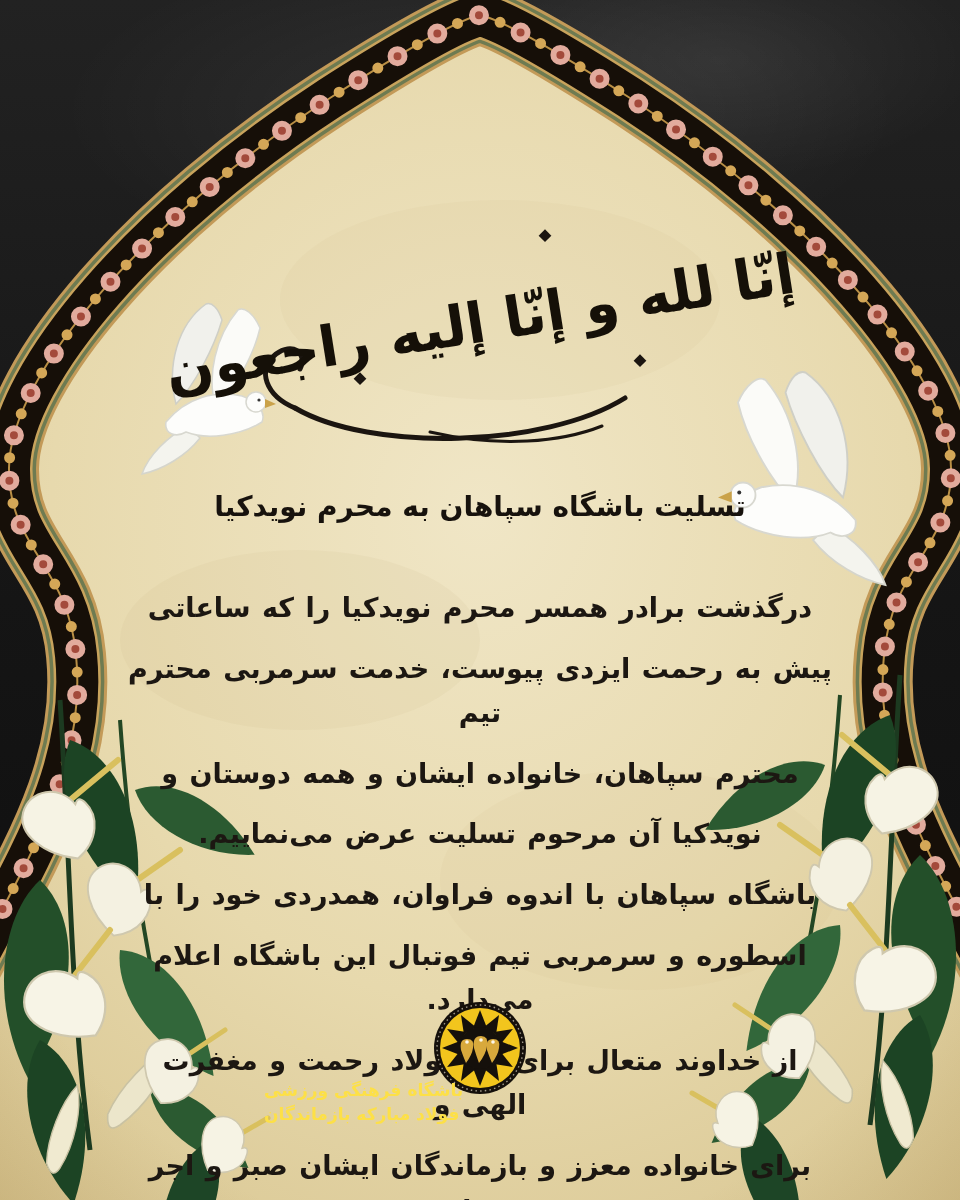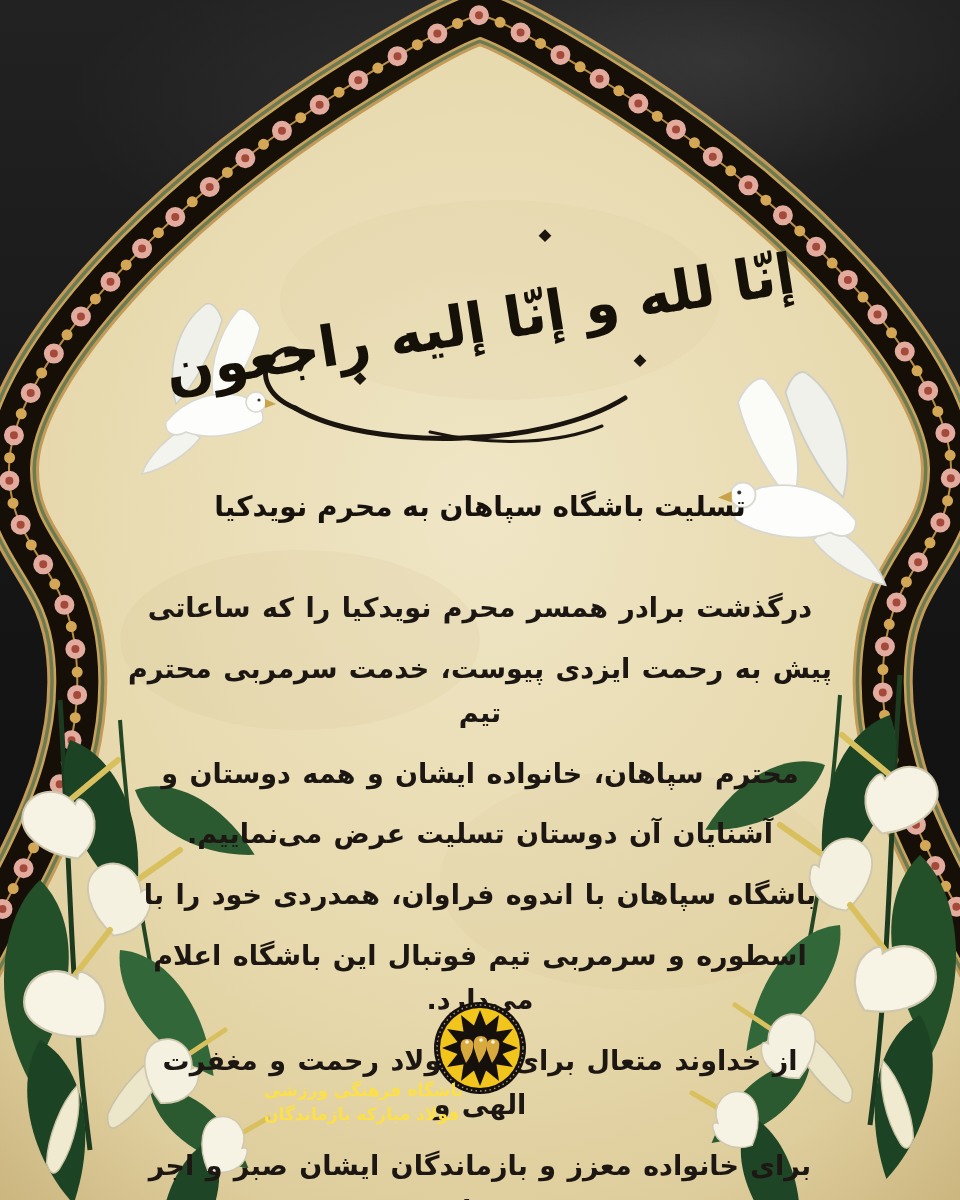--- a/index.html
+++ b/index.html
@@ -168,21 +168,21 @@
   <div class="txt calligraphy">
     <span>إنّا لله و إنّا إليه راجعون</span>
   </div>
 
   <h1 class="txt title">تسلیت باشگاه سپاهان به محرم نویدکیا</h1>
 
   <div class="txt body-text">
     <p>درگذشت برادر همسر محرم نویدکیا را که ساعاتی</p>
     <p>پیش به رحمت ایزدی پیوست، خدمت سرمربی محترم تیم</p>
     <p>محترم سپاهان، خانواده ایشان و همه دوستان و</p>
-    <p>آشنایان آن دوستان تسلیت عرض می‌نماییم.</p>
+    <p>نویدکیا آن مرحوم تسلیت عرض می‌نماییم.</p>
     <p>باشگاه سپاهان با اندوه فراوان، همدردی خود را با</p>
     <p>اسطوره و سرمربی تیم فوتبال این باشگاه اعلام می‌دارد.</p>
     <p>از خداوند متعال برای آن فولاد رحمت و مغفرت الهی و</p>
     <p>برای خانواده معزز و بازماندگان ایشان صبر و اجر مسئلت</p>
     <p>درگذشت.</p>
   </div>
 
   <div class="logo-wrap">
     <svg width="100" height="100" viewBox="-50 -50 100 100">
       <circle r="46" fill="#15100b"></circle>

